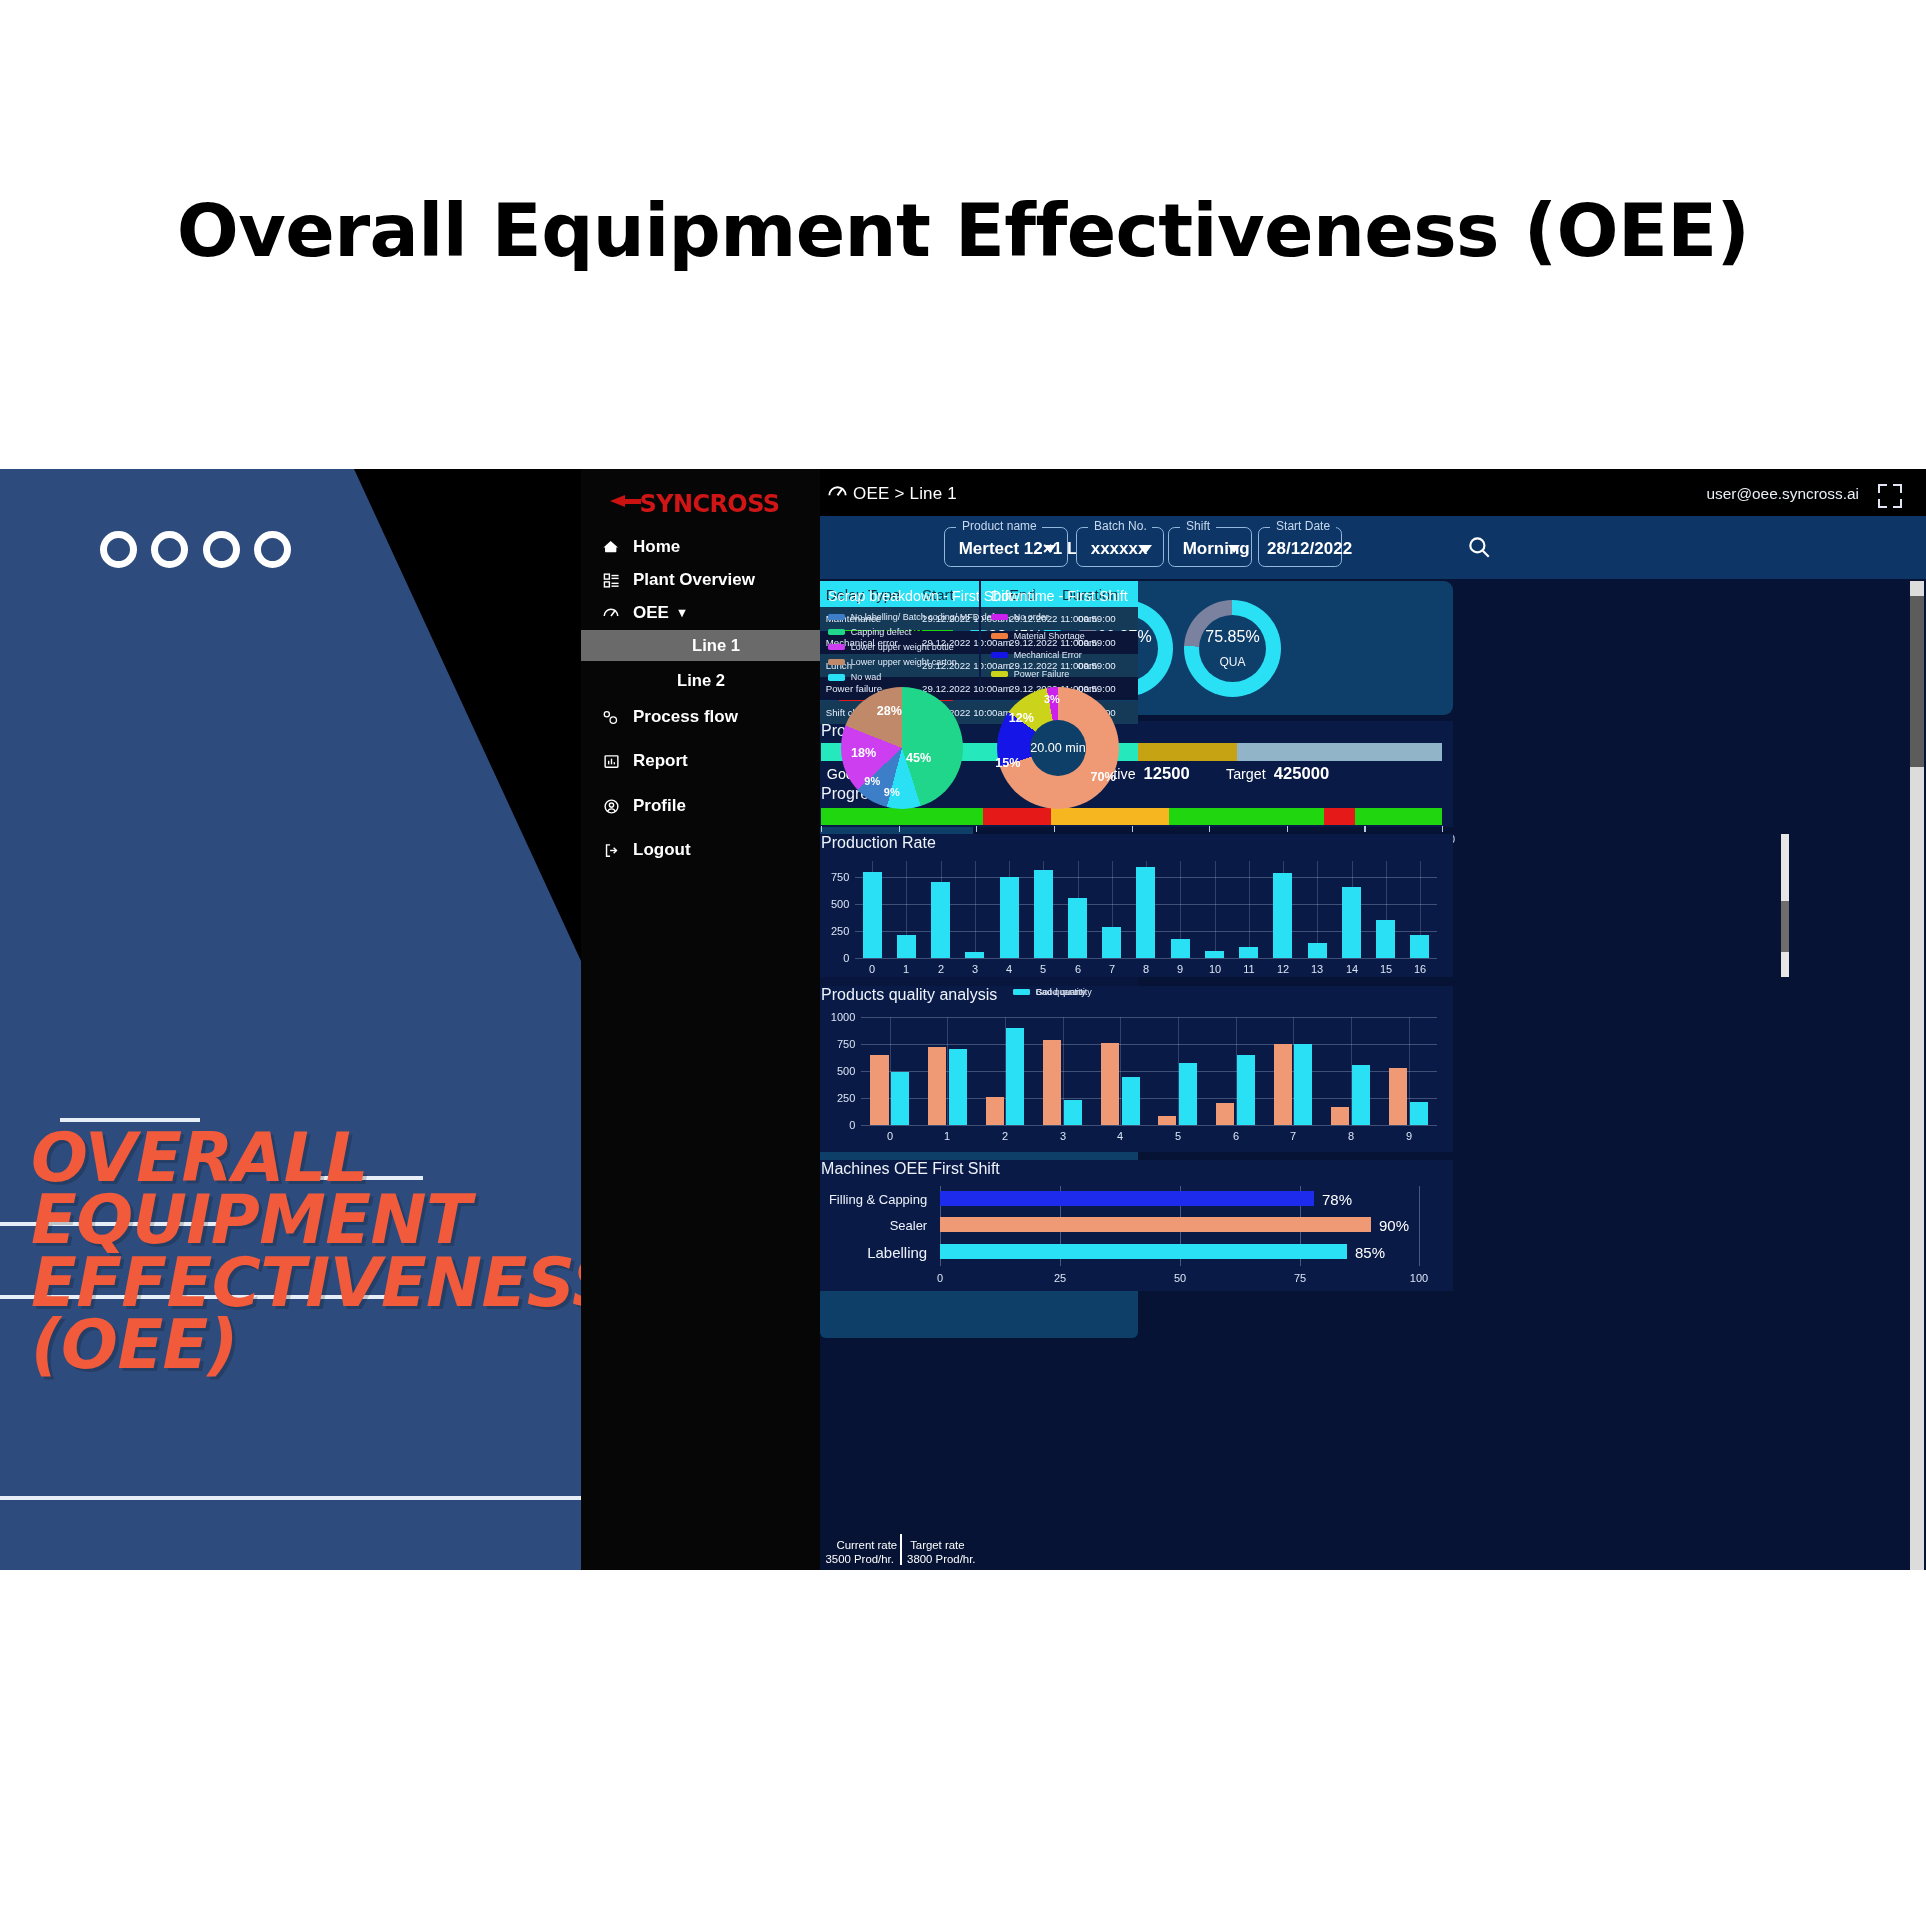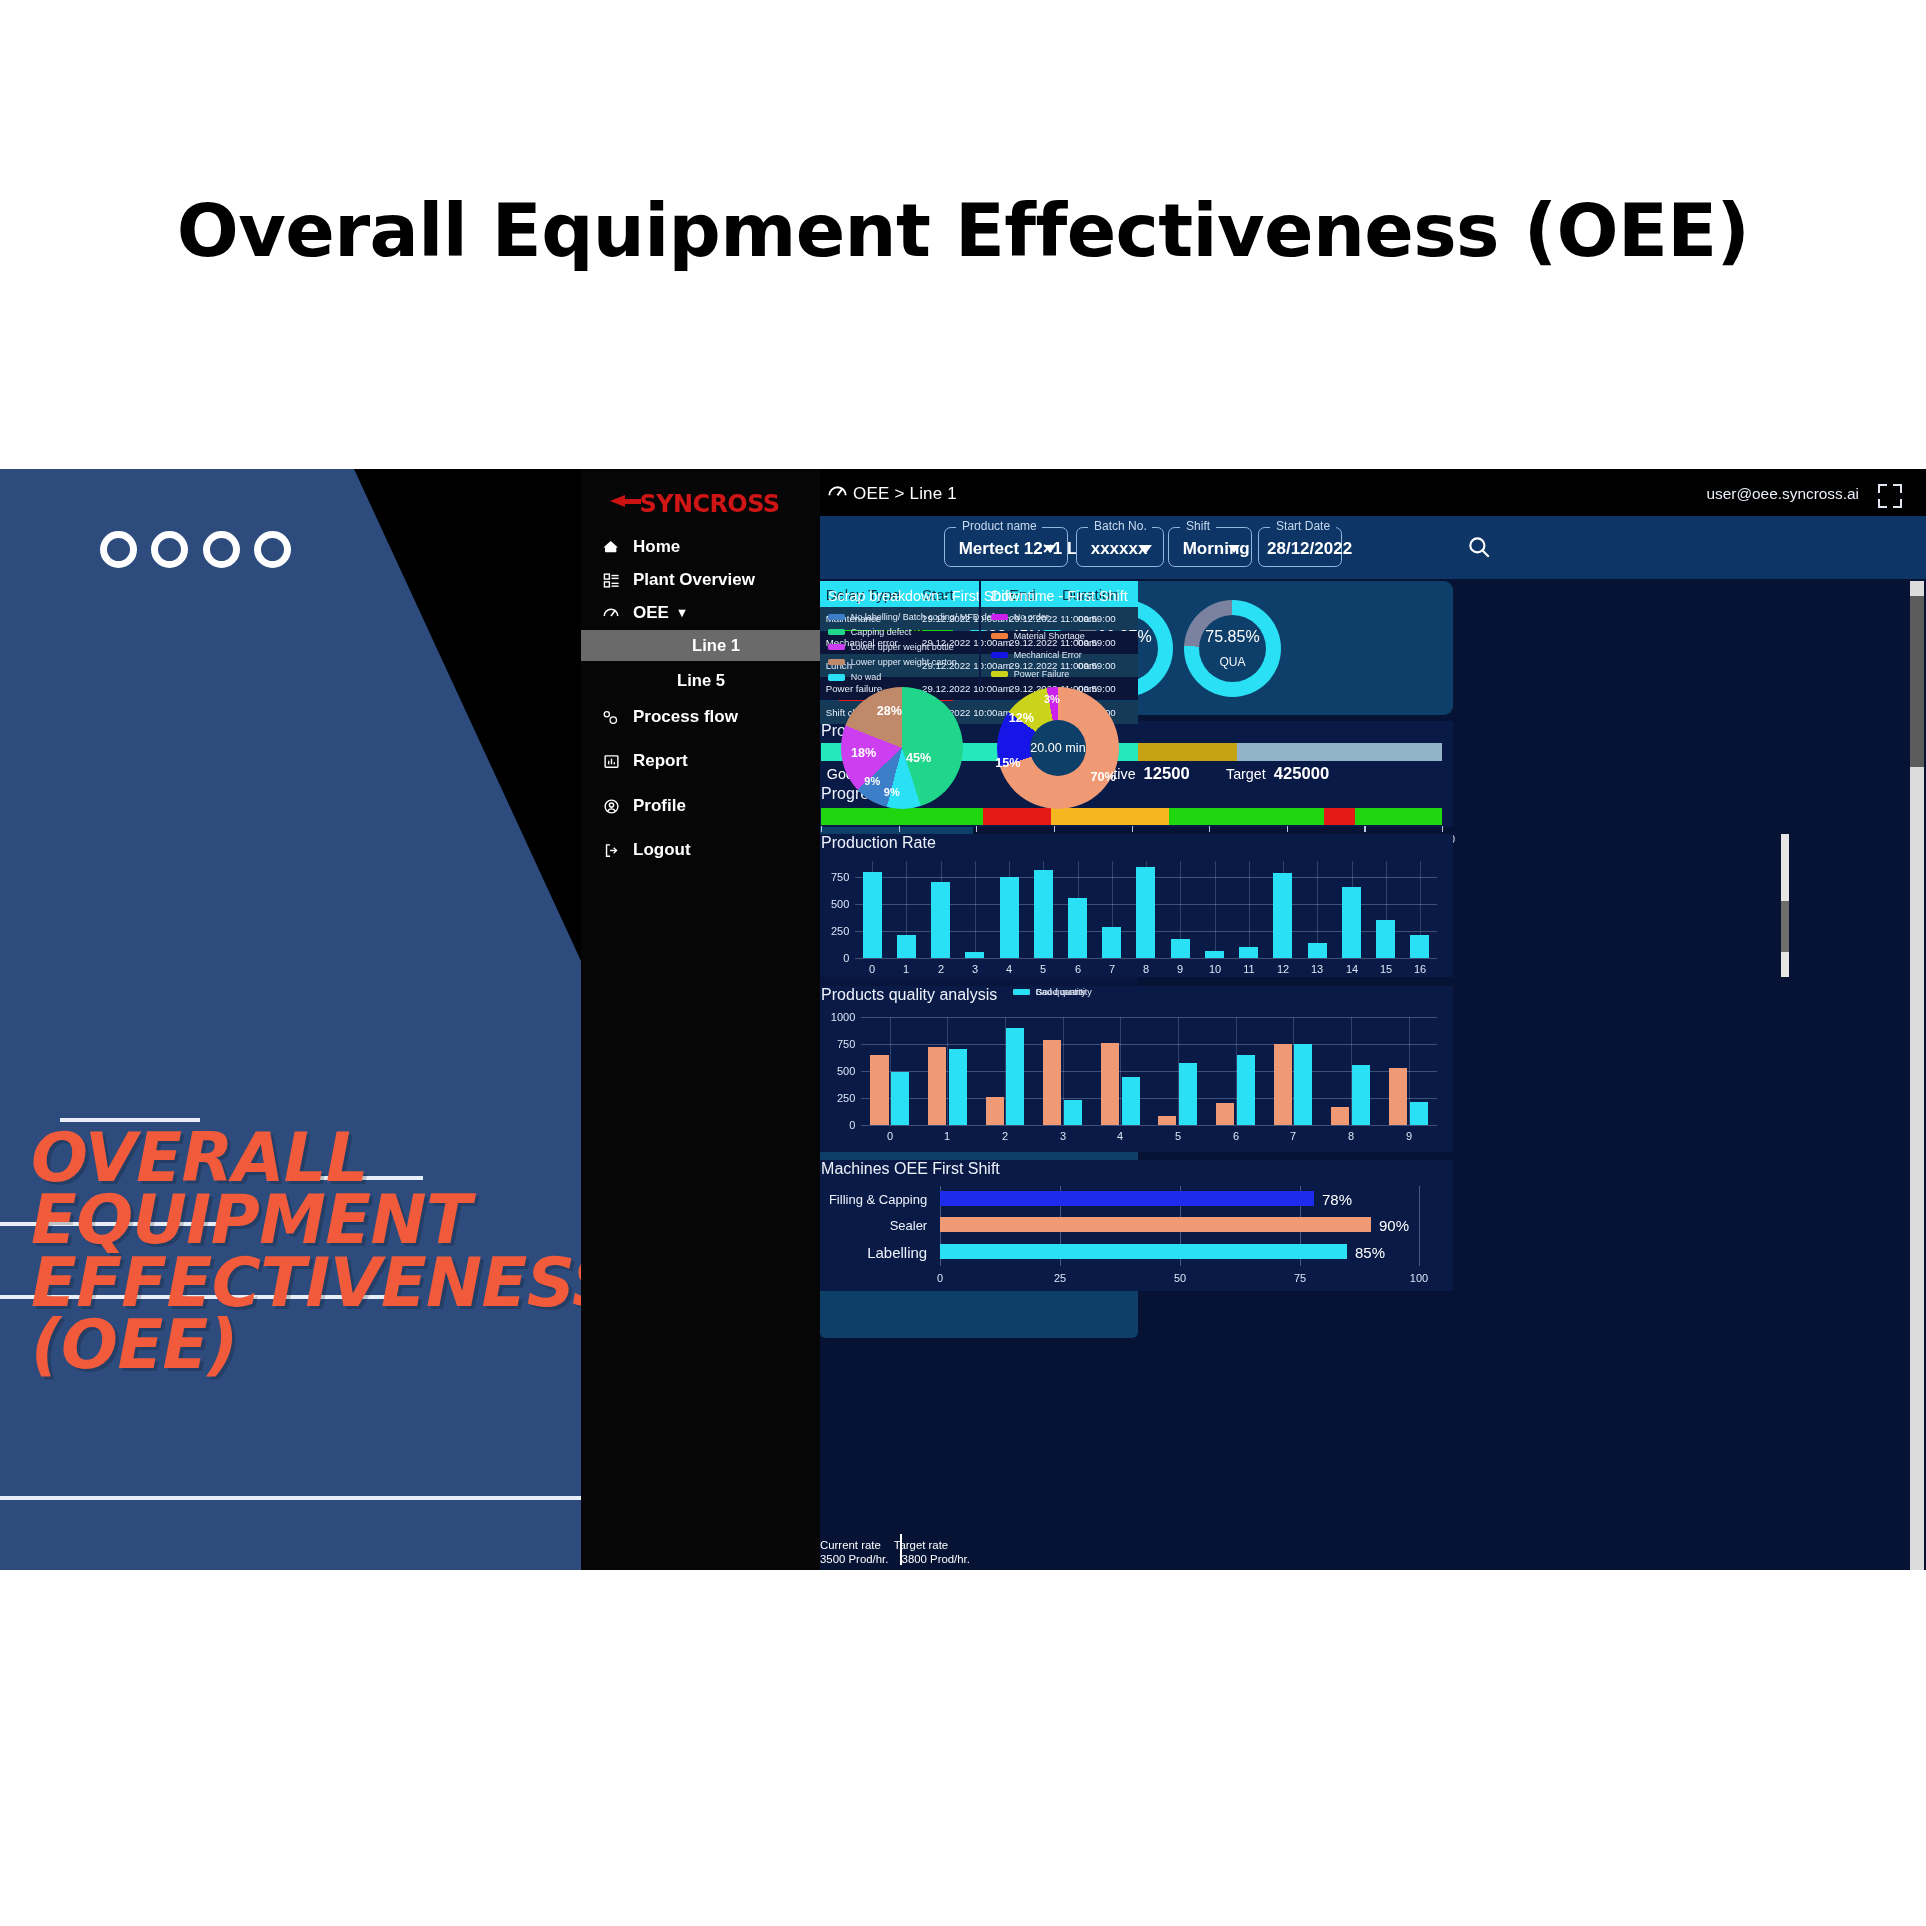--- a/index.html
+++ b/index.html
@@ -88,21 +88,21 @@
   .donut .pv{ font-weight:500; }
   .donut .pl{ opacity:.95; }
 
   
   #prcard{ left:644px; top:0; width:161px; height:134px; background:#0d3f68; border-radius:9px; }
   #prcard .ttl{ position:absolute; top:6.8px; width:161px; text-align:center; color:#fff; font-size:15.4px; font-weight:700;}
   #prarc{ position:absolute; left:19.4px; top:32px; width:122px; height:63px; overflow:hidden;}
   #prarc .ring{ position:absolute; left:0; top:0; width:122px; height:122px; border-radius:50%;}
   #prarc .mask{ position:absolute; left:15px; top:15px; width:92px; height:92px; border-radius:50%; background:#0d3f68;}
   .dot{ position:absolute; width:15px; height:15px; border-radius:50%; }
-  #prcard .rates{ position:absolute; left:0; bottom:4.6px; width:161px; text-align:left; color:#fff; font-size:11.4px; line-height:1.25;}
+  #prcard .rates{ position:absolute; left:0; bottom:4.6px; width:161px; text-align:center; color:#fff; font-size:11.4px; line-height:1.25;}
   #prcard .sep{ position:absolute; left:80px; bottom:5.7px; width:1.7px; height:31px; background:#fff;}
 
   
   #lscard{ left:809px; top:0; width:153px; height:134px; background:#0d3f68; border-radius:9px; }
   #lscard .ttl{ position:absolute; top:6.8px; width:153px; text-align:center; color:#fff; font-size:15.4px; font-weight:700;}
   .statbtn{ position:absolute; left:19.4px; width:114px; height:24px; border-radius:3.4px; display:flex; align-items:center;
             justify-content:center; font-size:13px; font-weight:700; color:#0a0a0a; }
 
   
   #pq{ left:0; top:140px; width:633px; height:106px; background:#0a1a47;}
@@ -215,21 +215,21 @@
           </svg>
       </span>
       <span class="lb">OEE</span>
       <span class="lb" style="font-size:12.6px;margin-left:6.8px;">▼</span>
     </div>
 
     <div class="sub-item active" style="top:161px;padding-left:30px;">
       <span>Line 1</span>
     </div>
     <div class="sub-item" style="top:196px;">
-      <span>Line 5</span>
+      <span>Line 2</span>
     </div>
 
     <div class="nav-item" style="top:232px;">
       <span class="ic">
         <svg width="19.4" height="17" viewBox="0 0 30 26" fill="none" stroke="#fff" stroke-width="2">
           <circle cx="9" cy="8" r="4"></circle>
             <circle cx="19" cy="17" r="5"></circle>
           </svg>
       </span>
       <span class="lb">Process flow</span>

